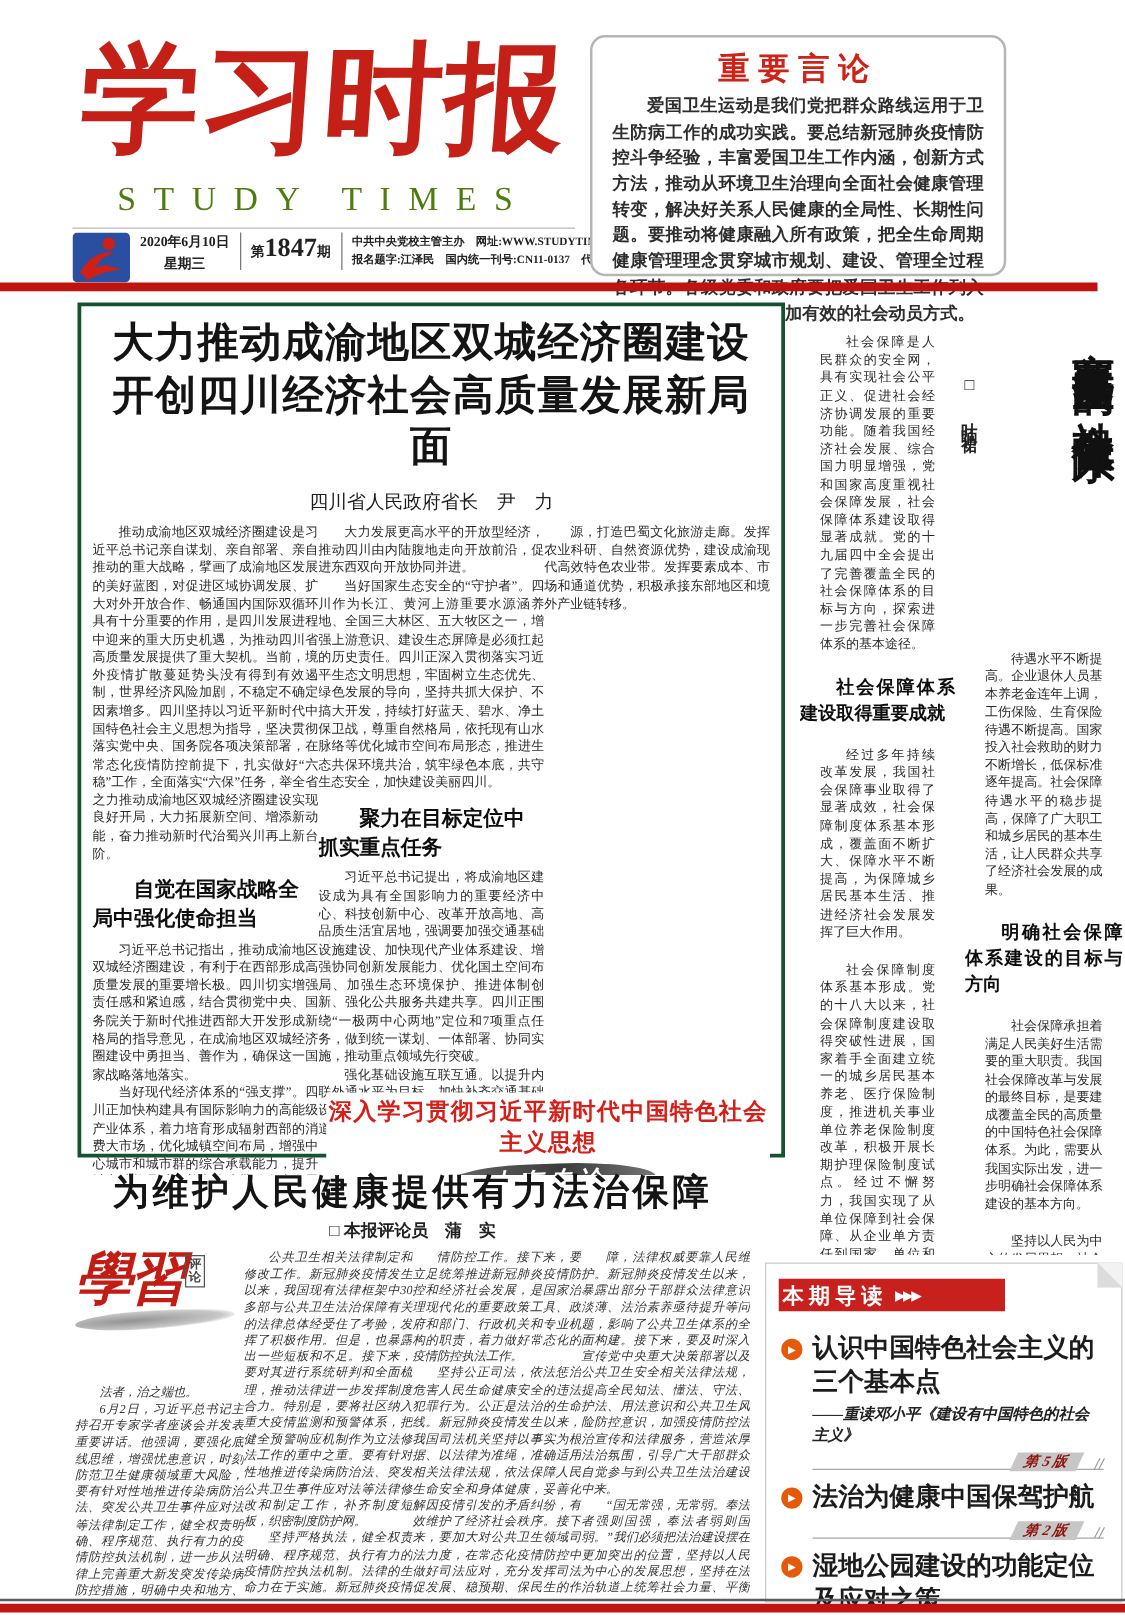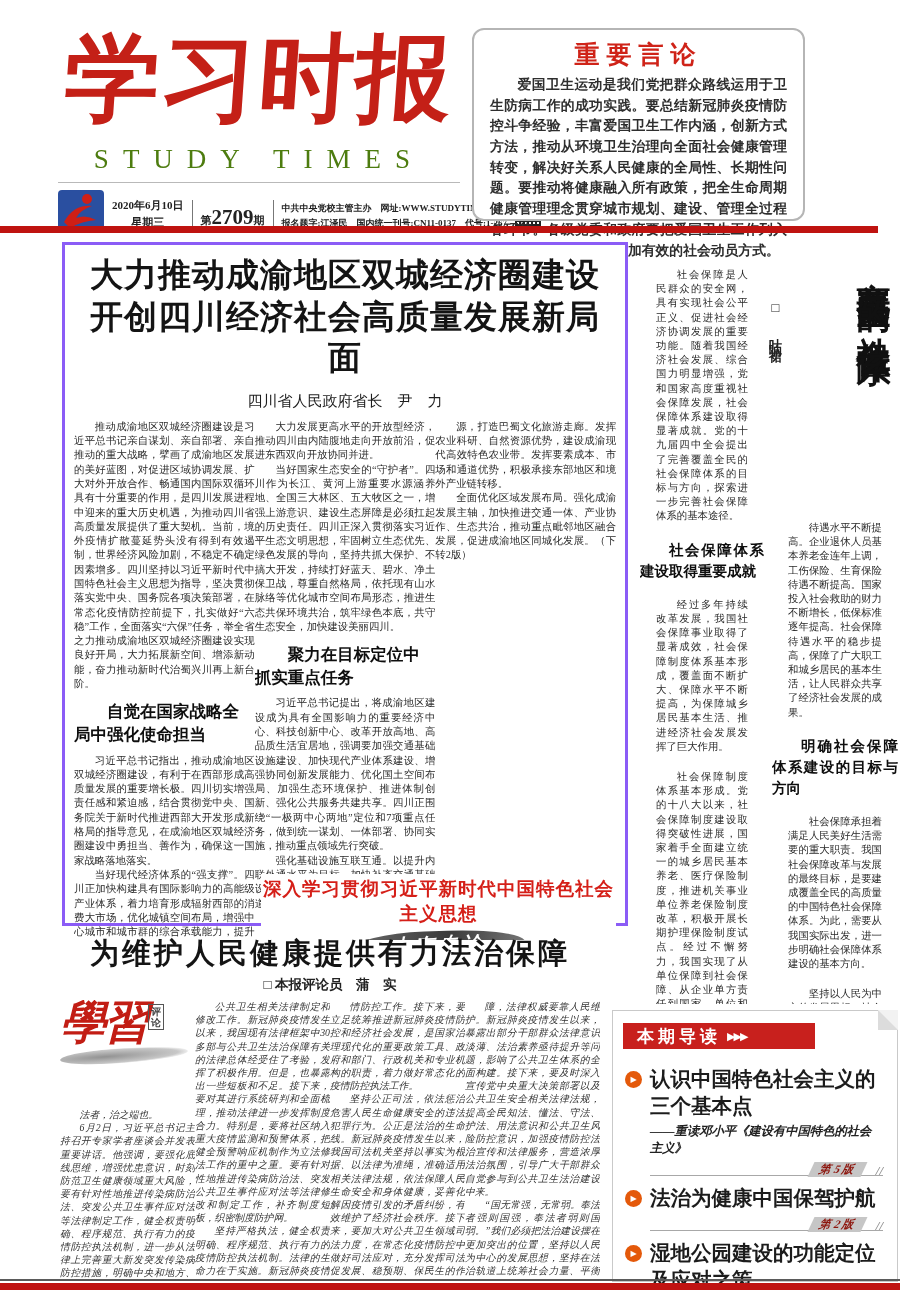--- a/index.html
+++ b/index.html
@@ -5,40 +5,40 @@
   html,body{margin:0;padding:0;background:#f2f2f2;}
   .page{position:relative;width:900px;height:1293px;background:#fff;margin:0 auto;overflow:hidden;
         font-family:"Liberation Serif","DejaVu Serif",serif;color:#222;}
   .abs{position:absolute;}
   
   .masthead{left:58px;top:18px;width:402px;text-align:center;}
   .mh-title{font-size:95px;line-height:1.3;font-weight:900;color:#c42017;letter-spacing:2px;
             transform:skewX(-4deg);white-space:nowrap;}
   .mh-en{font-size:27px;letter-spacing:14px;color:#4d7c0f;margin-top:2px;font-weight:500;}
   .mh-rule{border:0;border-top:1px solid #b9b9b9;margin:7px 0 0 0;}
-  .info-row{left:58px;top:186px;width:404px;height:44px;display:flex;align-items:flex-end;gap:8px;}
+  .info-row{left:58px;top:186px;width:404px;height:44px;display:flex;align-items:flex-start;gap:8px;}
   .logo-box{width:46px;height:40px;flex:0 0 auto;}
   .date-block{font-size:11px;font-weight:bold;line-height:1.5;text-align:center;white-space:nowrap;}
   .vsep{width:1px;height:30px;background:#777;flex:0 0 auto;}
   .issue-block{white-space:nowrap;font-weight:bold;}
   .issue-no{font-size:21px;}
   .issue-small{font-size:11px;}
   .pub-block{font-size:9px;font-weight:bold;line-height:1.6;white-space:nowrap;letter-spacing:0;}
   .qr{width:26px;height:26px;flex:0 0 auto;
       background-image:repeating-linear-gradient(0deg,#222 0 2px,transparent 2px 4px),
                        repeating-linear-gradient(90deg,#222 0 2px,#fff 2px 4px);}
   
   .quote-box{left:472px;top:28px;width:333px;height:193px;border:2px solid #b5b5b5;border-radius:12px;
              box-sizing:border-box;padding:8px 16px 6px;background:#fff;}
   .quote-title{text-align:center;color:#cf2318;font-size:25px;font-weight:900;letter-spacing:7px;}
   .quote-body{margin-top:4px;font-size:13.8px;line-height:1.5;text-align:justify;text-indent:2em;
               color:#2e2e2e;font-weight:bold;}
   .rule-red-top{left:0;top:226px;width:878px;height:7px;background:#bf1310;}
   
-  .main-box{left:62px;top:242px;width:566px;height:684px;border:3px solid #8b5cf6;box-sizing:border-box;
+  .main-box{left:62px;top:242px;width:566px;height:684px;border:3px solid #14532d;box-sizing:border-box;
             padding:10px 9px 8px;background:#fff;}
   .main-h1{font-size:33px;font-weight:900;text-align:center;line-height:1.26;letter-spacing:1px;color:#141414;}
   .main-byline{text-align:center;font-size:15px;margin:12px 0 9px;color:#1d1d1d;}
   .main-cols{position:relative;display:flex;height:520px;overflow:hidden;}
   .mcol{flex:1 1 0;font-size:10.4px;line-height:14.3px;text-align:justify;color:#2a2a2a;overflow:hidden;}
   .mcol p{margin:0;text-indent:2em;}
   .msub{font-size:16.5px;font-weight:900;line-height:1.4;margin:9px 0 7px;text-indent:2em;
         text-align:left;color:#0e0e0e;}
   .slogan-wrap{position:absolute;left:187px;right:0;bottom:0;height:66px;background:#fff;text-align:center;}
   .slogan{color:#d51f18;font-size:18.5px;font-weight:900;letter-spacing:1px;margin-top:2px;}
@@ -57,21 +57,21 @@
   .ra-byline{left:766px;top:300px;writing-mode:vertical-rl;font-size:13px;font-weight:bold;
              letter-spacing:5px;color:#222;}
   .ra-colB{left:772px;top:505px;width:126px;height:499px;font-size:10.4px;line-height:14.2px;
            text-align:justify;color:#2a2a2a;overflow:hidden;}
   
   .digest{left:612px;top:1010px;width:286px;height:272px;border:1px solid #c9c9c9;background:#fff;
           box-sizing:border-box;}
   .digest-fold{position:absolute;top:-1px;right:-1px;width:0;height:0;
                border-top:20px solid #f2f2f2;border-left:20px solid #dcdcdc;}
   .digest-bar{margin:12px 0 0 10px;width:178px;height:26px;background:#c8201d;color:#fff;display:flex;
-              align-items:center;padding-left:14px;font-size:17px;font-weight:900;letter-spacing:4px;
+              align-items:center;padding-left:3px;font-size:17px;font-weight:900;letter-spacing:4px;
               font-family:"Liberation Sans","DejaVu Sans",sans-serif;}
   .digest-arrows{font-size:11px;letter-spacing:-2px;margin-left:6px;}
   .digest-items{padding:8px 14px 0 12px;}
   .d-item{display:flex;gap:8px;margin-top:9px;}
   .d-bullet{width:17px;height:17px;border-radius:50%;background:#e4590a;color:#fff;font-size:8px;
             display:flex;align-items:center;justify-content:center;flex:0 0 auto;margin-top:5px;}
   .d-body{flex:1;}
   .d-title{font-size:20.5px;font-weight:900;line-height:1.32;color:#1c1c1c;}
   .d-sub{font-size:12.3px;font-weight:bold;font-style:italic;margin-top:3px;color:#222;}
   .d-pagerow{position:relative;height:15px;border-bottom:1.5px solid #a8a8a8;margin-top:3px;}
@@ -114,21 +114,21 @@
         <circle cx="29" cy="9" r="5" fill="#cf1f16"></circle>
         <path d="M6 32 Q16 14 34 16 Q22 20 18 28 Q28 24 38 30 Q24 31 12 38 Z" fill="#cf1f16"></path>
       </svg>
     </div>
     <div class="date-block">
       <div>2020年6月10日</div>
       <div>星期三</div>
     </div>
     <div class="vsep"></div>
     <div class="issue-block">
-      <span class="issue-small">第</span><span class="issue-no">2709</span><span class="issue-small">期</span>
+      <span class="issue-small">第</span><span class="issue-no">1847</span><span class="issue-small">期</span>
     </div>
     <div class="vsep"></div>
     <div class="pub-block">
       <div>中共中央党校主管主办　网址:WWW.STUDYTIMES.CN</div>
       <div>报名题字:江泽民　国内统一刊号:CN11-0137　代号:1-267</div>
     </div>
     <div class="qr"></div>
   </div>
 
   <div class="abs quote-box">
@@ -154,21 +154,20 @@
       </div>
       <div class="mcol">
         <p>大力发展更高水平的开放型经济，推动四川由内陆腹地走向开放前沿，促进东西双向开放协同并进。</p>
         <p>当好国家生态安全的“守护者”。四川作为长江、黄河上游重要水源涵养地、全国三大林区、五大牧区之一，增强上游意识、建设生态屏障是必须扛起的历史责任。四川正深入贯彻落实习近平生态文明思想，牢固树立生态优先、绿色发展的导向，坚持共抓大保护、不搞大开发，持续打好蓝天、碧水、净土保卫战，尊重自然格局，依托现有山水脉络等优化城市空间布局形态，推进生态共保环境共治，筑牢绿色本底，共守生态安全，加快建设美丽四川。</p>
         <div class="msub">聚力在目标定位中抓实重点任务</div>
         <p>习近平总书记提出，将成渝地区建设成为具有全国影响力的重要经济中心、科技创新中心、改革开放高地、高品质生活宜居地，强调要加强交通基础设施建设、加快现代产业体系建设、增强协同创新发展能力、优化国土空间布局、加强生态环境保护、推进体制创新、强化公共服务共建共享。四川正围绕“一极两中心两地”定位和7项重点任务，做到统一谋划、一体部署、协同实施，推动重点领域先行突破。</p>
         <p>强化基础设施互联互通。以提升内联外通水平为目标，加快补齐交通基础设施短板，推进出川大通道和高等级航道建设，推进航空、铁路、公</p>
       </div>
       <div class="mcol">
         <p>源，打造巴蜀文化旅游走廊。发挥农业科研、自然资源优势，建设成渝现代高效特色农业带。发挥要素成本、市场和通道优势，积极承接东部地区和境外产业链转移。</p>
-        <p>全面优化区域发展布局。强化成渝发展主轴，加快推进交通一体、产业协作、生态共治，推动重点毗邻地区融合发展，促进成渝地区同城化发展。（下转2版）</p>
       </div>
       <div class="slogan-wrap">
         <div class="slogan">深入学习贯彻习近平新时代中国特色社会主义思想</div>
         <div class="brush">大有专论</div>
       </div>
     </div>
   </div>
 
   <div class="abs ra-colA">
     <p>社会保障是人民群众的安全网，具有实现社会公平正义、促进社会经济协调发展的重要功能。随着我国经济社会发展、综合国力明显增强，党和国家高度重视社会保障发展，社会保障体系建设取得显著成就。党的十九届四中全会提出了完善覆盖全民的社会保障体系的目标与方向，探索进一步完善社会保障体系的基本途径。</p>

